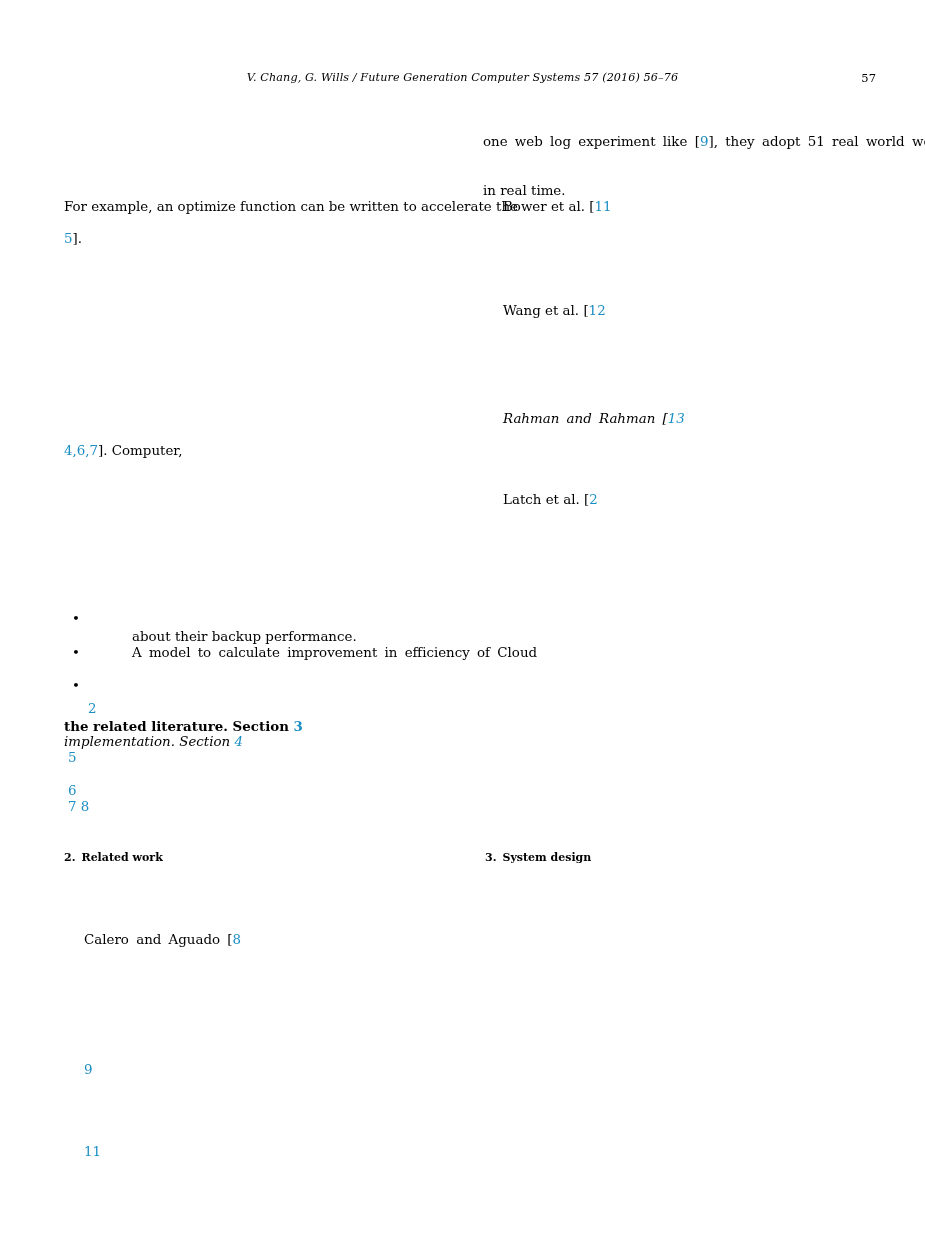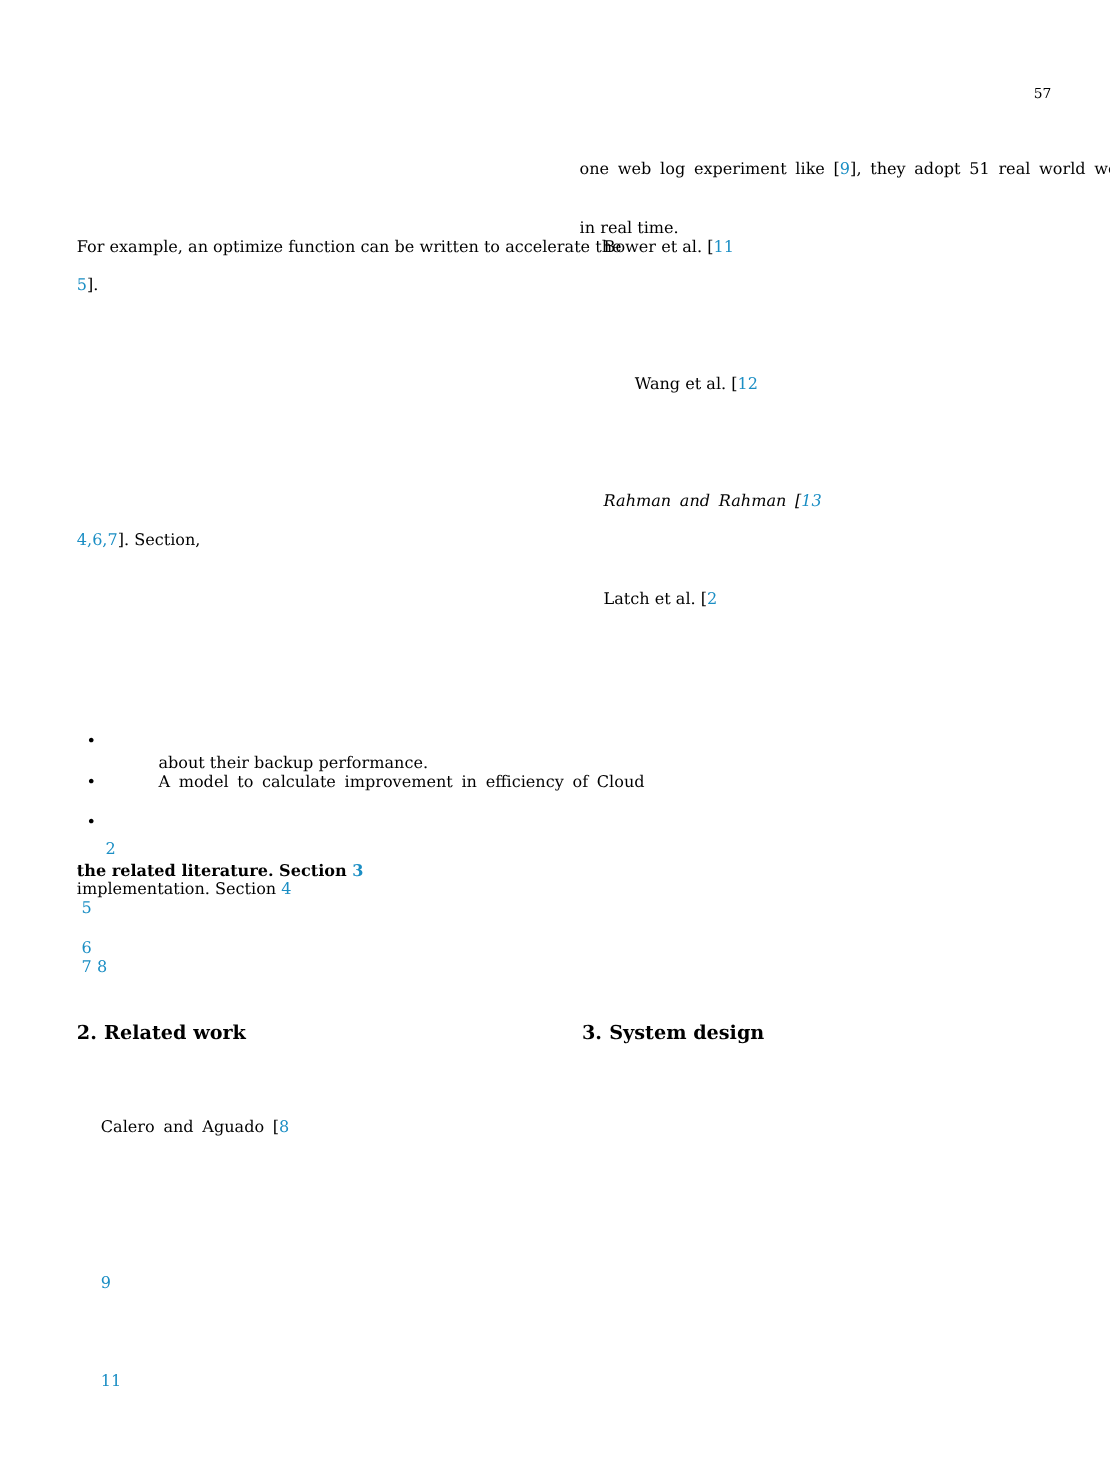--- a/index.html
+++ b/index.html
@@ -89,44 +89,45 @@
     left: 20px;
     top: 0;
     white-space: nowrap;
     margin-left: 40px;
   }
 
   
   .section-heading {
     position: absolute;
     font-weight: bold;
-    font-size: 16px;
+    font-size: 11px;
     white-space: nowrap;
   }
   .section-heading .num {
     margin-right: 6px;
   }
   .ws-mid  { word-spacing: 3px; }
 </style>
 </head>
 <body>
 
 <div class="page">
 
   <div class="running-head">
+    <div class="running-head-title">V. Chang, G. Wills / Future Generation Computer Systems 57 (2016) 56–76</div>
     <div class="running-head-page">57</div>
   </div>
 
   <div class="col-left">
 
     <div class="line" style="top:199px; left:0;">For example, an optimize function can be written to accelerate the</div>
 
     <div class="line" style="top:231px; left:0;"><span class="ref">5</span><span>].</span></div>
 
-    <div class="line" style="top:443px; left:0;"><span class="ref">4,6,7</span><span>]. Section,</span></div>
+    <div class="line" style="top:443px; left:0;"><span class="ref">4,6,7</span><span>]. Computer,</span></div>
 
     <div class="bullet-row" style="top:611px; left:8px;">
       <span class="bullet-dot">•</span>
       <span class="bullet-text"></span>
     </div>
 
     <div class="bullet-row" style="top:629px; left:8px;">
       <span class="bullet-text">about their backup performance.</span>
     </div>
 
@@ -139,21 +140,21 @@
       <span class="bullet-dot">•</span>
       <span class="bullet-text"></span>
     </div>
 
     <div class="line" style="top:701px; left:24px;">
       <span class="ref">2</span>
     </div>
 
     <div class="line" style="top:718px; left:0;font-weight:bold;"><span>the  related  literature.  Section </span><span class="ref">3</span></div>
 
-    <div class="line" style="top:734px; left:0;"><span>implementation. Section </span><span class="ref">4</span></div>
+    <div class="line" style="top:734px; left:0;font-style:italic;"><span>implementation. Section </span><span class="ref">4</span></div>
 
     <div class="line" style="top:750px; left:4px;">
       <span class="ref">5</span>
     </div>
 
     <div class="line" style="top:783px; left:4px;">
       <span class="ref">6</span>
     </div>
 
     <div class="line" style="top:799px; left:4px;"><span class="ref">7</span><span>&nbsp;</span><span class="ref">8</span></div>
@@ -175,21 +176,21 @@
   </div>
 
   <div class="col-right">
 
     <div class="line ws-mid" style="top:134px; left:0;"><span>one  web  log  experiment  like  [</span><span class="ref">9</span><span>],  they  adopt  51  real  world  web</span></div>
 
     <div class="line" style="top:183px; left:0;">in real time.</div>
 
     <div class="line" style="top:199px; left:20px;"><span>Bower et al. [</span><span class="ref">11</span></div>
 
-    <div class="line" style="top:313px; left:20px;margin-left:26px;"><span>Wang et al. [</span><span class="ref">12</span></div>
+    <div class="line" style="top:303px; left:20px;"><span>Wang et al. [</span><span class="ref">12</span></div>
 
     <div class="line ws-mid" style="top:411px; left:20px;font-style:italic;"><span>Rahman  and  Rahman  [</span><span class="ref">13</span></div>
 
     <div class="line" style="top:492px; left:20px;"><span>Latch et al. [</span><span class="ref">2</span></div>
 
     <div class="section-heading" style="top:851px; left:2px;">
       <span class="num">3.</span><span>System design</span>
     </div>
 
   </div>

